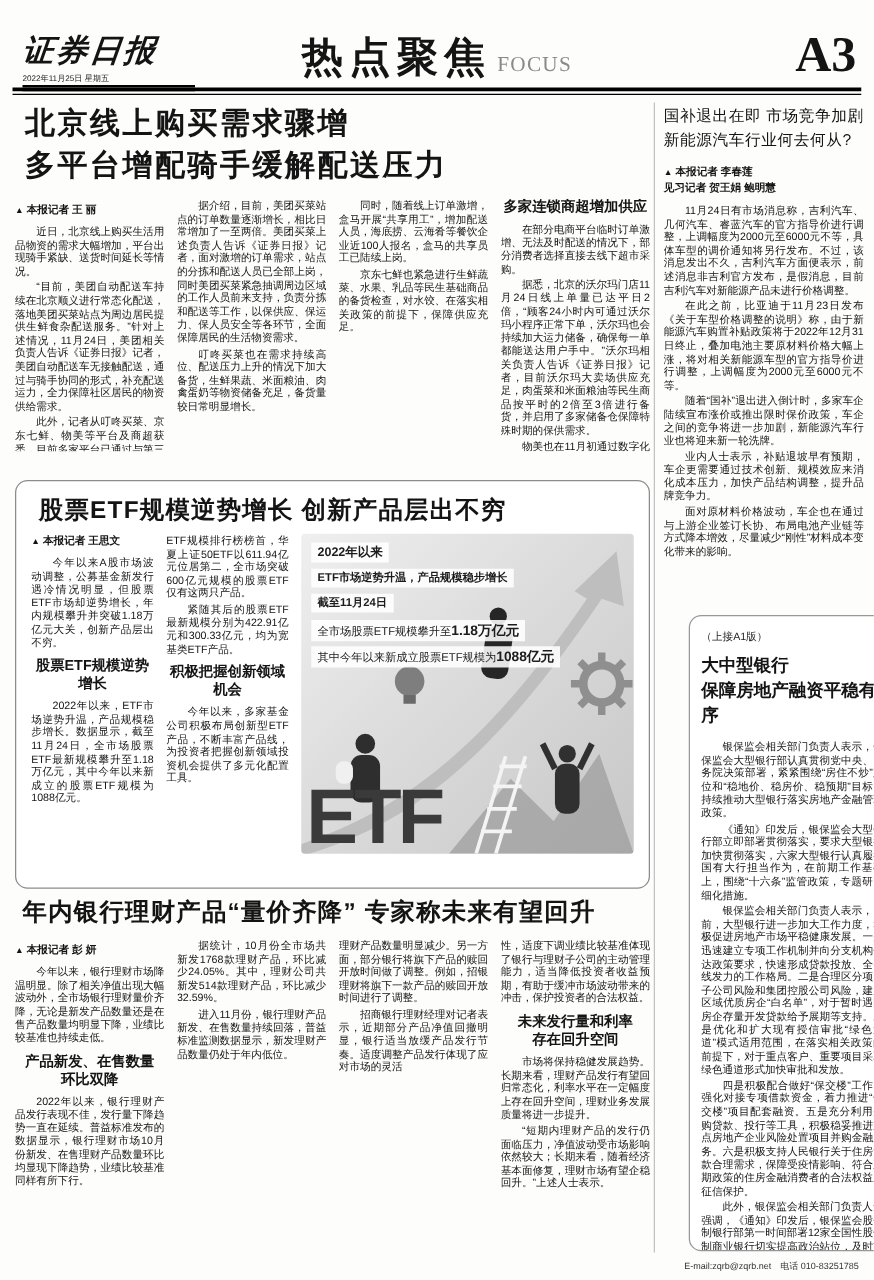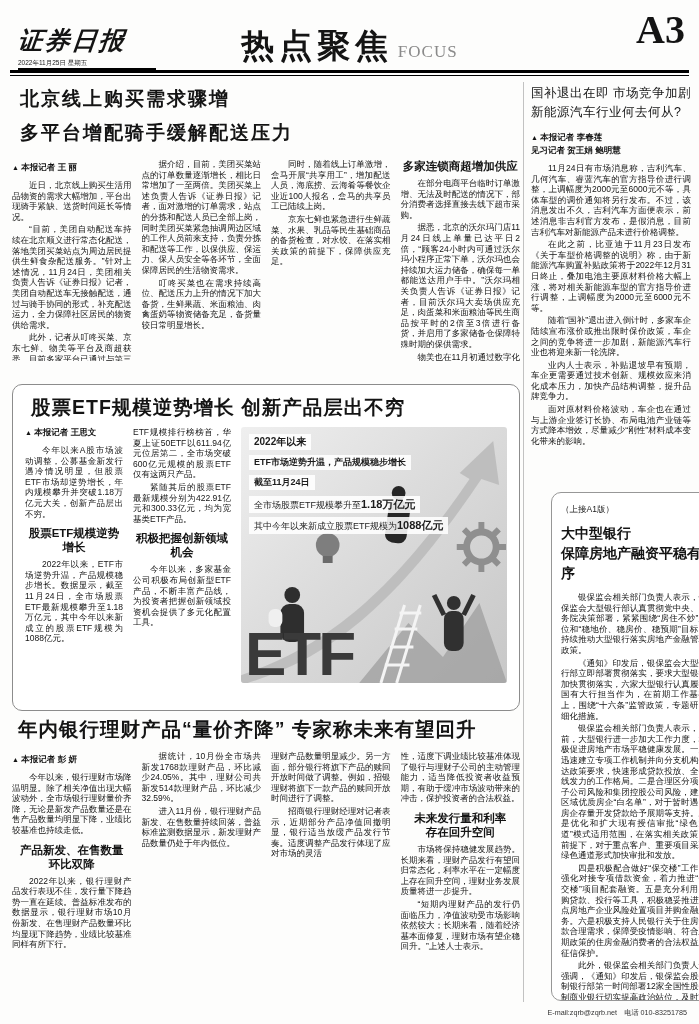--- a/index.html
+++ b/index.html
@@ -11,21 +11,21 @@
             font-size:25px;letter-spacing:2px;transform:skewX(-6deg);}
   .dateline{font-size:6.5px;color:#222;margin-top:2px;}
   .mast-rule{border-top:2px solid #000;border-bottom:1px solid #000;height:2px;width:138px;}
   .section-wrap{left:0;right:0;top:24px;text-align:center;}
   .section-title{font-size:33px;font-weight:bold;letter-spacing:5px;}
   .section-en{font-family:"Liberation Serif",serif;font-size:17px;color:#8a8a8a;letter-spacing:1px;}
   .pageno{font-family:"Liberation Serif",serif;font-weight:bold;font-size:40px;}
   .main-rule{border-top:3px solid #000;border-bottom:1px solid #000;height:2px;}
   .vrule{width:1px;background:#c2c2c2;}
   
-  .h-big{font-weight:bold;font-size:19px;line-height:34px;letter-spacing:2px;margin:0 0 0 8px;}
+  .h-big{font-weight:bold;font-size:24px;line-height:34px;letter-spacing:2px;margin:0 0 0 8px;}
   .h-mid{font-weight:bold;font-size:19.5px;letter-spacing:1px;margin:0 0 0 6px;}
   .h-side{font-weight:normal;font-size:12.5px;line-height:19px;letter-spacing:.5px;margin:0;}
   .cols{display:flex;gap:10px;overflow:hidden;}
   .col{flex:1;overflow:hidden;}
   p.body{font-size:8.5px;line-height:10.6px;text-align:justify;text-indent:2em;margin:0 0 2px;}
   .byline{font-weight:bold;font-size:8.5px;margin:3px 0 6px;}
   .byline .mk{font-size:7px;}
   h4.sub{font-weight:bold;font-size:11.5px;text-align:center;margin:7px 0 5px;line-height:14px;}
   
   .etfbox{border:1.5px solid #8c8c8c;border-radius:10px;padding:9px 12px 8px;background:#fff;}
@@ -50,21 +50,21 @@
 
 <div class="abs" style="left:18px;top:24px;">
   <div class="masthead">证券日报</div>
   <div class="dateline">2022年11月25日 星期五</div>
   <div class="mast-rule"></div>
 </div>
 <div class="abs section-wrap">
   <span class="section-title">热点聚焦</span>
   <span class="section-en">FOCUS</span>
 </div>
-<div class="abs pageno" style="right:14px;top:6px;">A3</div>
+<div class="abs pageno" style="right:14px;top:20px;">A3</div>
 <div class="abs main-rule" style="left:10px;right:10px;top:70px;"></div>
 <div class="abs vrule" style="left:523px;top:82px;height:920px;"></div>
 
 <div class="abs" style="left:12px;top:82px;width:508px;">
   <h1 class="h-big">北京线上购买需求骤增</h1>
   <h1 class="h-big">多平台增配骑手缓解配送压力</h1>
   <div class="cols" style="margin-top:9px;height:202px;">
     <div class="col">
       <div class="byline">
         <span class="mk">▲</span>

